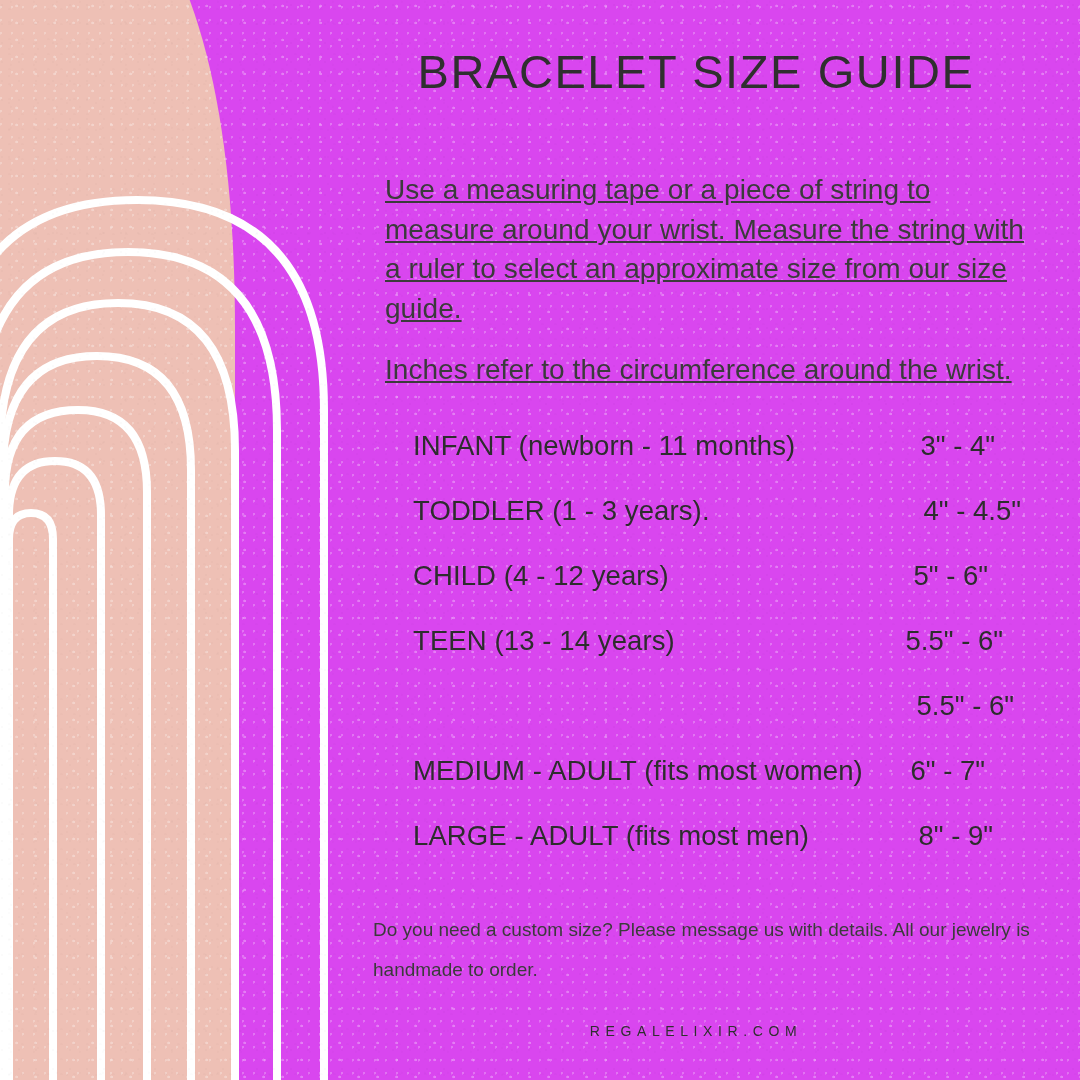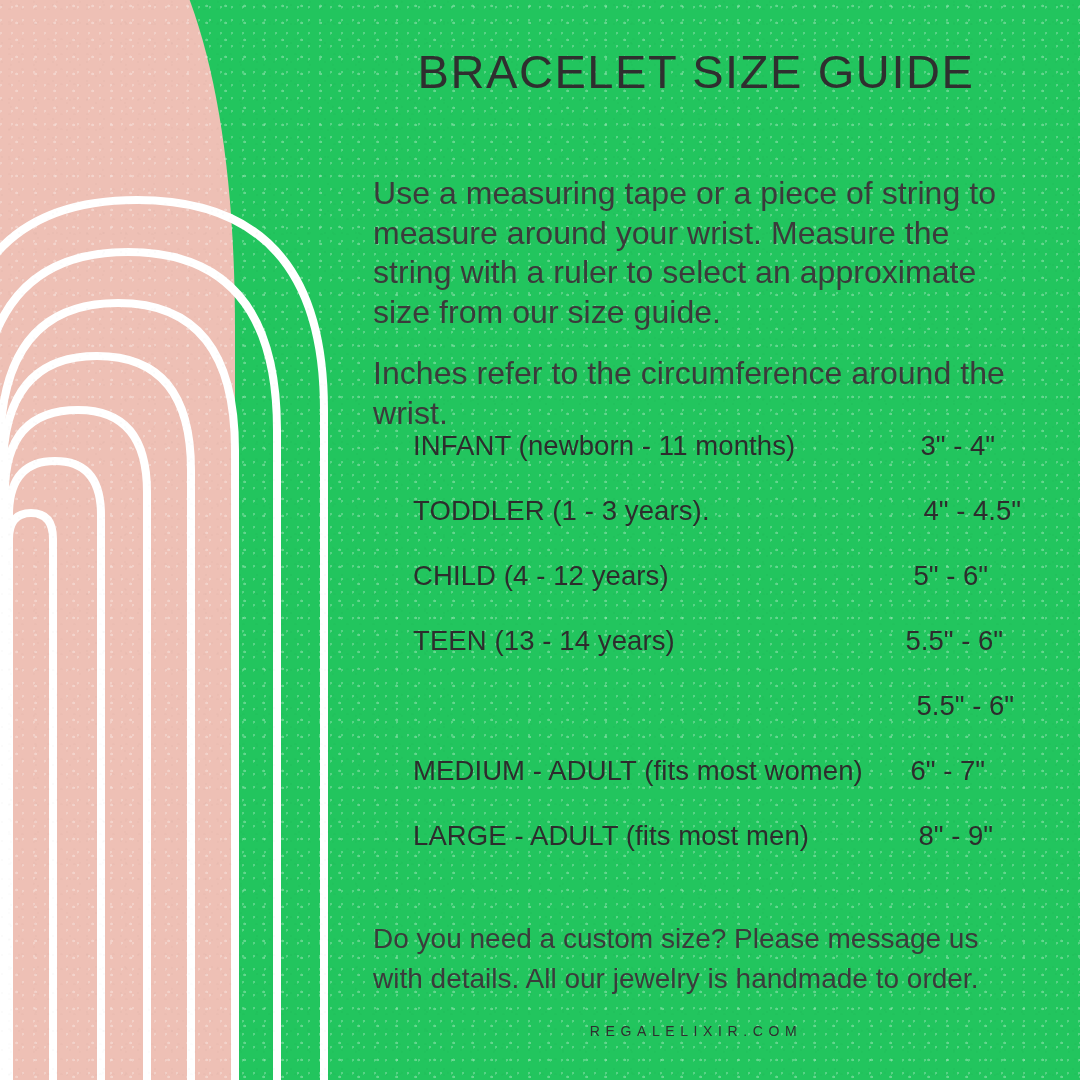--- a/index.html
+++ b/index.html
@@ -11,21 +11,21 @@
     height: 1080px;
     overflow: hidden;
     font-family: "Liberation Sans", sans-serif;
     background: #f4f4f2;
   }
 
   #canvas {
     position: relative;
     width: 1080px;
     height: 1080px;
-    background-color: #22c55e;
+    background-color: #d946ef;
     overflow: hidden;
   }
 
   
   #texture {
     position: absolute;
     inset: 0;
     pointer-events: none;
     opacity: 0.55;
     background-image:
@@ -65,26 +65,27 @@
     text-align: center;
     font-size: 47px;
     font-weight: 400;
     letter-spacing: 1.6px;
     color: #2f2f2f;
     white-space: nowrap;
   }
 
   .intro {
     position: absolute;
-    left: 0;
+    left: 12px;
     width: 655px;
-    font-size: 32px;
+    font-size: 28px;
     line-height: 39.5px;
     color: #3b3b3b;
     letter-spacing: 0.05px;
+    text-decoration: underline;
   }
   #intro-1 { top: 142px; }
   #intro-2 { top: 322px; }
 
   #size-table {
     position: absolute;
     left: 0;
     top: 430px;
     width: 648px;
   }
@@ -114,21 +115,21 @@
   .size-row.r3 .size-value { right: 18px; }
   .size-row.r4 .size-value { right: 7px; }
   .size-row.r5 .size-value { right: 36px; }
   .size-row.r6 .size-value { right: 28px; }
 
   #outro {
     position: absolute;
     left: 0;
     top: 891px;
     width: 662px;
-    font-size: 28px;
+    font-size: 19px;
     line-height: 39.5px;
     color: #3b3b3b;
   }
 
   #site-footer {
     position: absolute;
     left: -7px;
     top: 1023px;
     width: 660px;
     text-align: center;

